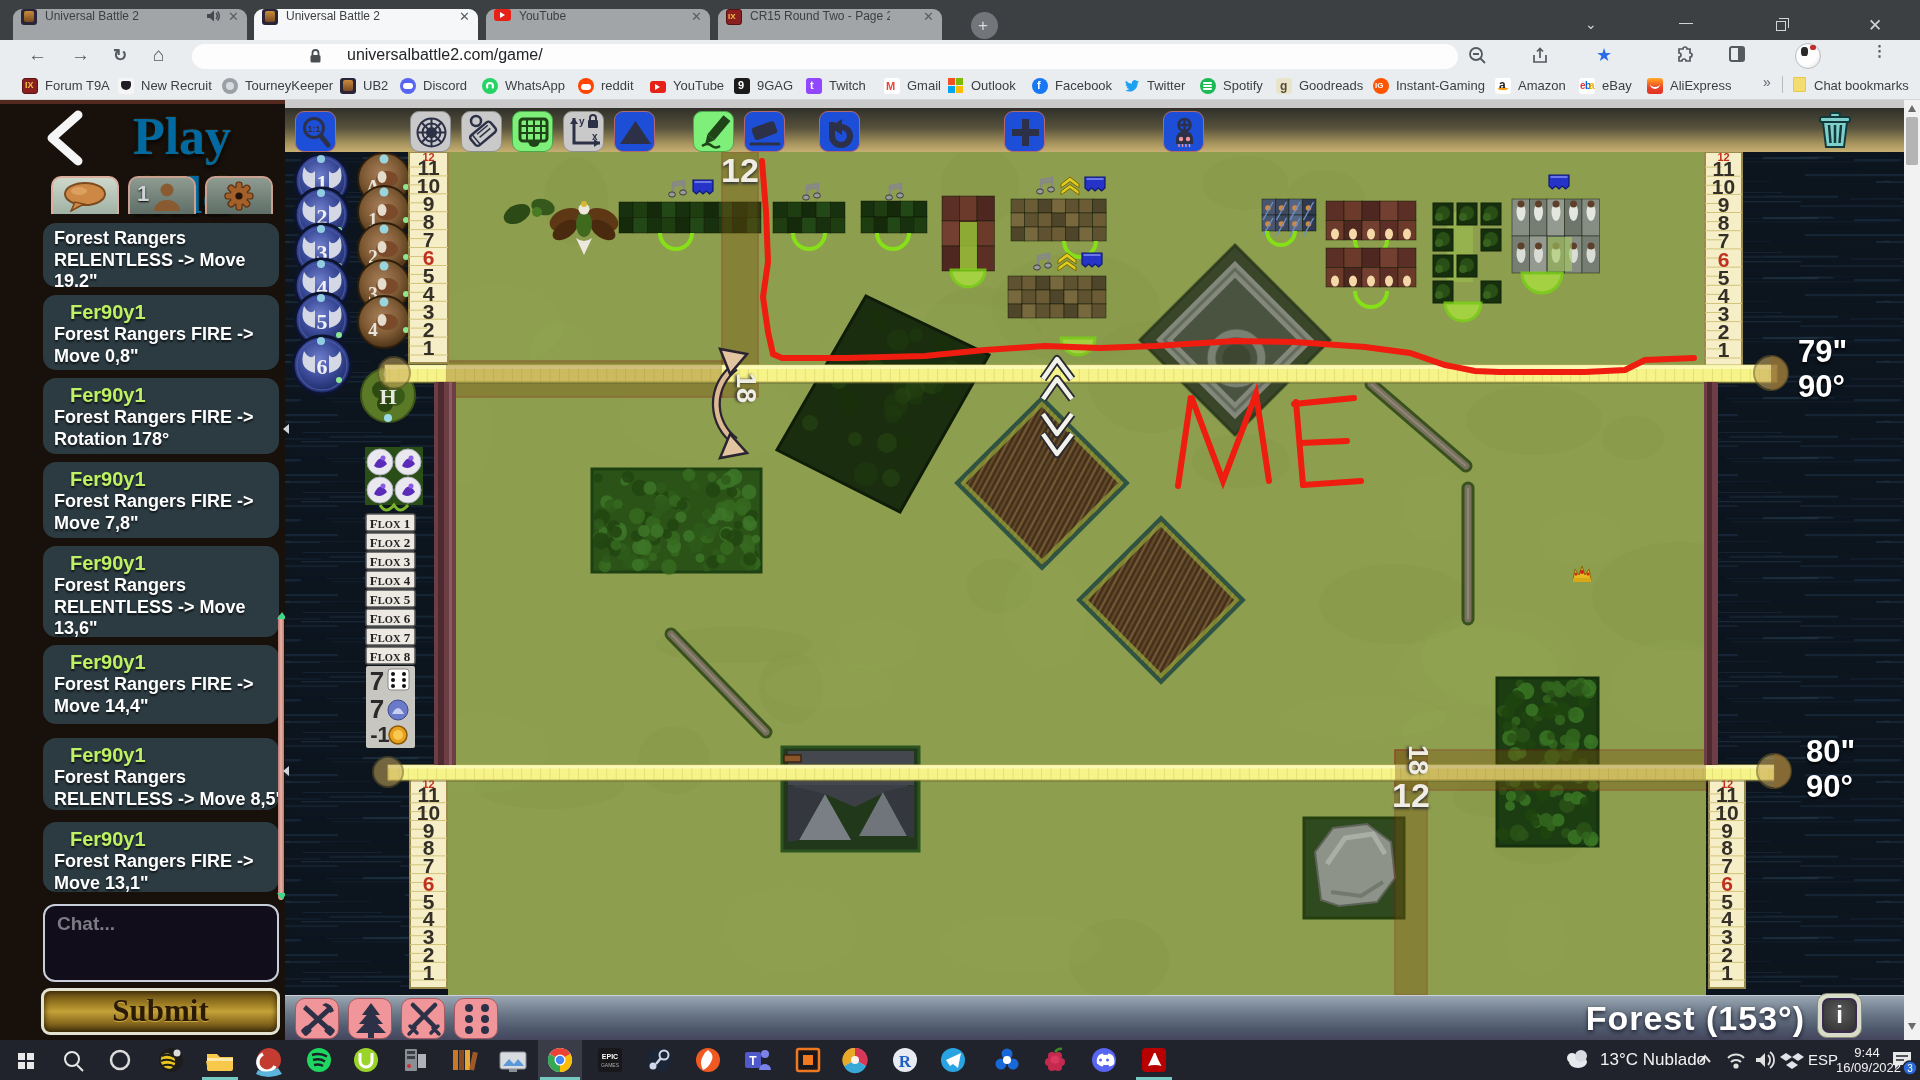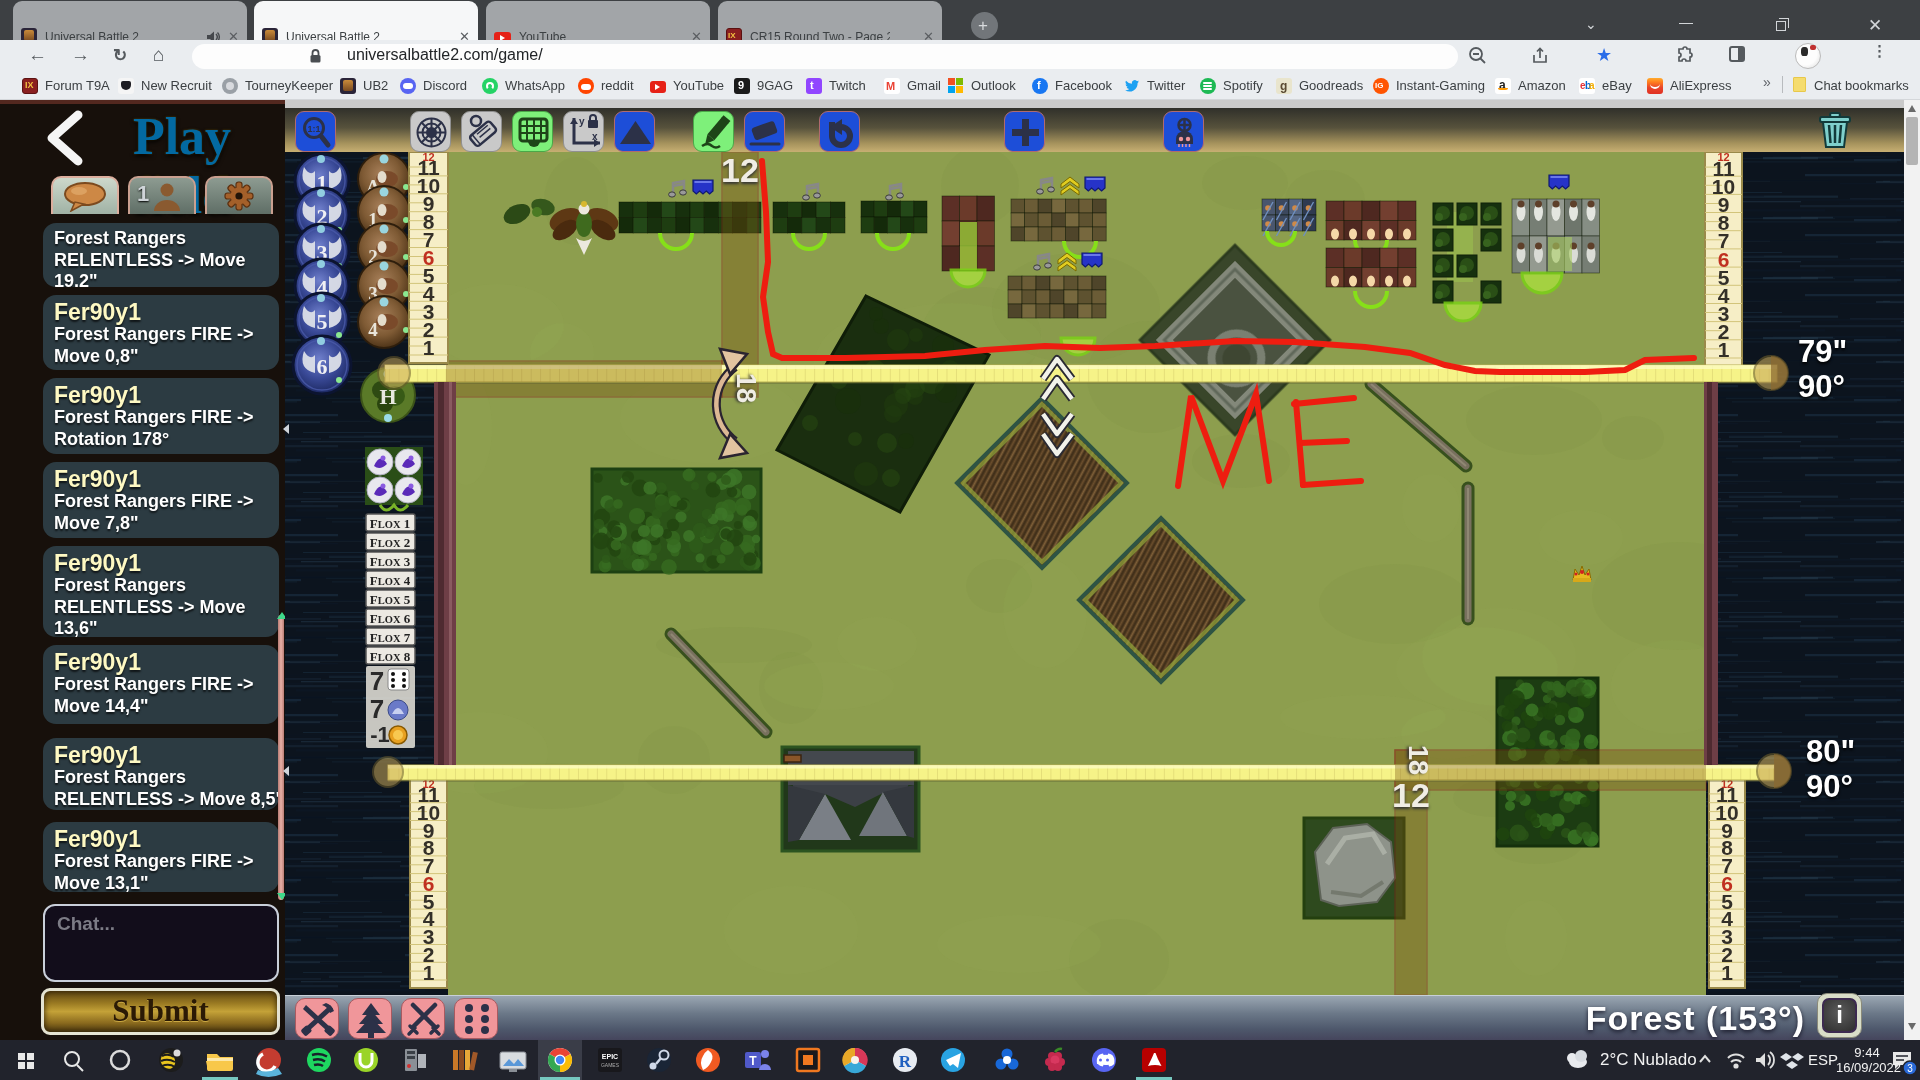--- a/index.html
+++ b/index.html
@@ -1,28 +1,28 @@
 <!DOCTYPE html>
 <html><head>
 <meta charset="utf-8">
 <style>
 *{margin:0;padding:0;box-sizing:border-box;}
 html,body{width:1920px;height:1080px;overflow:hidden;background:#000;font-family:"Liberation Sans",sans-serif;}
 .abs{position:absolute;}
 #stage{position:relative;width:1920px;height:1080px;}
-.tab{position:absolute;top:1px;height:43px;border-radius:9px 9px 0 0;display:flex;align-items:flex-end;padding:0 8px;font-size:12px;color:#3c4043;}
+.tab{position:absolute;top:9px;height:43px;border-radius:9px 9px 0 0;display:flex;align-items:flex-start;padding:0 8px;font-size:12px;color:#3c4043;}
 .tabx{margin-left:auto;font-size:13px;color:#5a5d61;}
 .bmitem{display:inline-flex;align-items:center;height:27px;margin-right:13px;font-size:13px;color:#3c4043;white-space:nowrap;}
 .bmico{width:16px;height:16px;margin-right:7px;border-radius:3px;display:inline-block;position:relative;flex:none;}
 .gbtn{position:absolute;top:111px;width:41px;height:41px;border-radius:9px;}
 .pink{background:#1d4ed8;border:1px solid #b06a6e;}
 .gray{background:#c9c9c9;border:1px solid #909090;}
 .green{background:#7ef07a;border:1px solid #4aa848;}
 .msg{position:absolute;left:43px;width:236px;background:#2c3b42;border-radius:13px;padding:5px 11px;color:#fff;font-size:18px;font-weight:bold;line-height:21.5px;text-shadow:0 2px 2px rgba(0,0,0,.7);overflow:hidden;white-space:nowrap;}
-.mname{color:#fef9c3;font-size:23px;line-height:24px;}
+.mname{color:#bef264;font-size:20px;line-height:24px;margin-left:16px;}
 .bbtn{position:absolute;top:998px;width:44px;height:41px;border-radius:10px;background:#f0969a;border:1px solid #a85a60;}
 </style>
 </head>
 <body>
 <div id="stage">
 
 <div class="abs" style="left:0;top:0;width:1920px;height:40px;background:#3d4043;"></div>
 
 <div class="tab" style="left:13px;width:234px;background:#a2a5a8;">
 <span style="width:16px;height:16px;border-radius:3px;background:#2a2438;position:relative;flex:none;margin-right:8px;">
@@ -1816,20 +1816,20 @@
         <path d="M1798 13 l6 4 -6 4 -6 -4 Z"></path>
         <path d="M1792 22 l6 4 -6 4 -6 -4 Z" transform="translate(0,-1)"></path>
       </g>
       <g>
         <path d="M1893 12 h18 v13 h-12 l-4 4 v-4 h-2 Z" fill="#e8e8e8"></path>
         <path d="M1896 16 h12 M1896 20 h8" stroke="#21232c" stroke-width="1.6"></path>
         <circle cx="1910" cy="28" r="7" fill="#2a6ad8" stroke="#21232c" stroke-width="1.5"></circle>
         <text x="1910" y="31.5" font-size="10" fill="#fff" text-anchor="middle" font-family="Liberation Sans">3</text>
       </g>
     </svg>
-<div class="abs" style="left:1600px;top:1050px;font-size:17px;color:#f2f2f2;">2°C Nublado</div>
+<div class="abs" style="left:1600px;top:1050px;font-size:17px;color:#f2f2f2;">13°C Nublado</div>
 
 <div class="abs" style="left:1808px;top:1051px;font-size:15px;color:#f2f2f2;">ESP</div>
 
 <div class="abs" style="left:1836px;top:1045px;width:62px;text-align:center;font-size:13px;color:#f2f2f2;line-height:15px;">9:44<br>16/09/2022</div>
 
 <div class="abs" style="left:283px;top:424px;width:0;height:0;border-top:5px solid transparent;border-bottom:5px solid transparent;border-right:6px solid #cfd4da;"></div>
 <div class="abs" style="left:283px;top:766px;width:0;height:0;border-top:5px solid transparent;border-bottom:5px solid transparent;border-right:6px solid #cfd4da;"></div>
 </div>
 </body></html>

